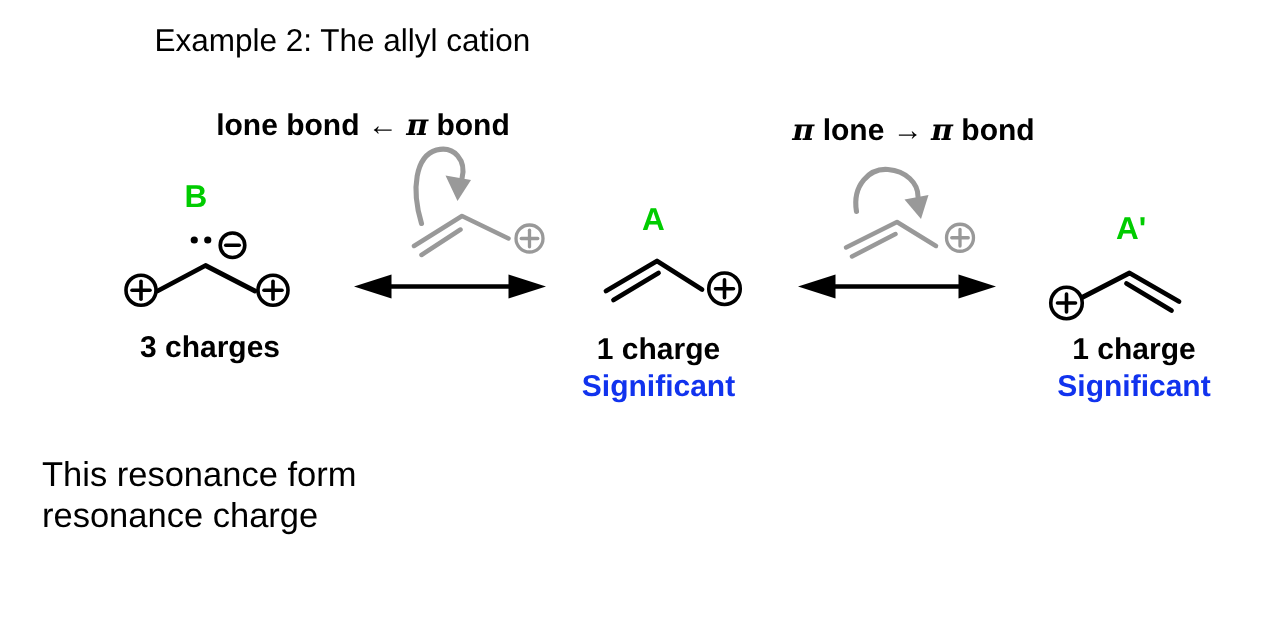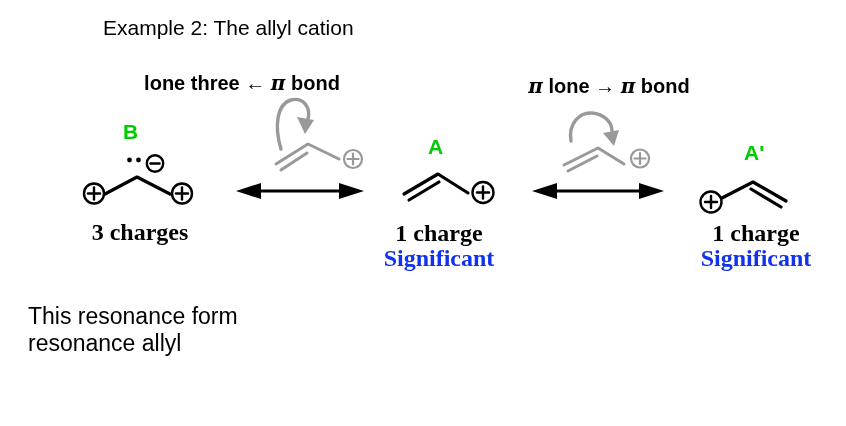--- a/index.html
+++ b/index.html
@@ -18,21 +18,21 @@
   .abs{position:absolute;}
   #title{left:103px;top:16px;font-size:21px;font-weight:400;white-space:nowrap;}
   .mech-label{font-size:20px;font-weight:700;text-align:center;white-space:nowrap;}
   #mech-left{left:138px;top:71px;width:208px;}
   #mech-right{left:506px;top:74px;width:206px;}
   .pi{font-family:"DejaVu Serif","Liberation Serif",serif;font-style:italic;font-weight:700;}
   .struct-label{font-size:21px;font-weight:700;color:var(--structure-label-green);white-space:nowrap;}
   #label-b{left:123px;top:120px;}
   #label-a{left:428px;top:135px;}
   #label-a2{left:744px;top:141px;}
-  .caption{width:180px;text-align:center;font-size:24px;font-weight:700;line-height:25px;font-family:Liberation Serif, serif;}
+  .caption{width:180px;text-align:center;font-size:20px;font-weight:700;line-height:25px;}
   #caption-b{left:50px;top:220px;}
   #caption-a{left:349px;top:221px;}
   #caption-a2{left:666px;top:221px;}
   .sig-insig{color:var(--insignificant-red);}
   .sig-sig{color:var(--significant-blue);}
   #note{left:28px;top:303px;font-size:23px;line-height:27px;font-weight:400;white-space:nowrap;}
   svg{position:absolute;overflow:visible;}
   .bond{stroke:var(--ink-black);stroke-width:3.2;fill:none;stroke-linecap:round;stroke-linejoin:round;}
   .charge{stroke:var(--ink-black);stroke-width:2.4;fill:none;}
   .chargeline{stroke:var(--ink-black);stroke-width:2.4;stroke-linecap:round;}
@@ -44,21 +44,21 @@
   .curlyhead{fill:var(--ghost-structure-gray);stroke:none;}
   .res-line{stroke:var(--ink-black);stroke-width:3;}
   .res-head{fill:var(--ink-black);stroke:none;}
 </style>
 </head>
 <body>
 
 <div id="title" class="abs">Example 2: The allyl cation</div>
 
 <div id="mech-left" class="abs mech-label">
-  <span>lone three ← </span><span class="pi">π</span><span> bond</span>
+  <span>lone bond ← </span><span class="pi">π</span><span> bond</span>
 </div>
 <div id="mech-right" class="abs mech-label">
   <span class="pi">π</span><span> lone → </span><span class="pi">π</span><span> bond</span>
 </div>
 
 <div id="label-b" class="abs struct-label">B</div>
 <div id="label-a" class="abs struct-label">A</div>
 <div id="label-a2" class="abs struct-label">A'</div>
 
 <svg class="abs" style="left:78px;top:148px;width:124px;height:66px;" viewBox="78 148 124 66">
@@ -144,14 +144,14 @@
   <div>1 charge</div>
   <div class="sig-sig">Significant</div>
 </div>
 <div id="caption-a2" class="abs caption">
   <div>1 charge</div>
   <div class="sig-sig">Significant</div>
 </div>
 
 <div id="note" class="abs">
   <div>This resonance form</div>
-  <div>resonance allyl</div>
+  <div>resonance charge</div>
 </div>
 
 </body></html>

